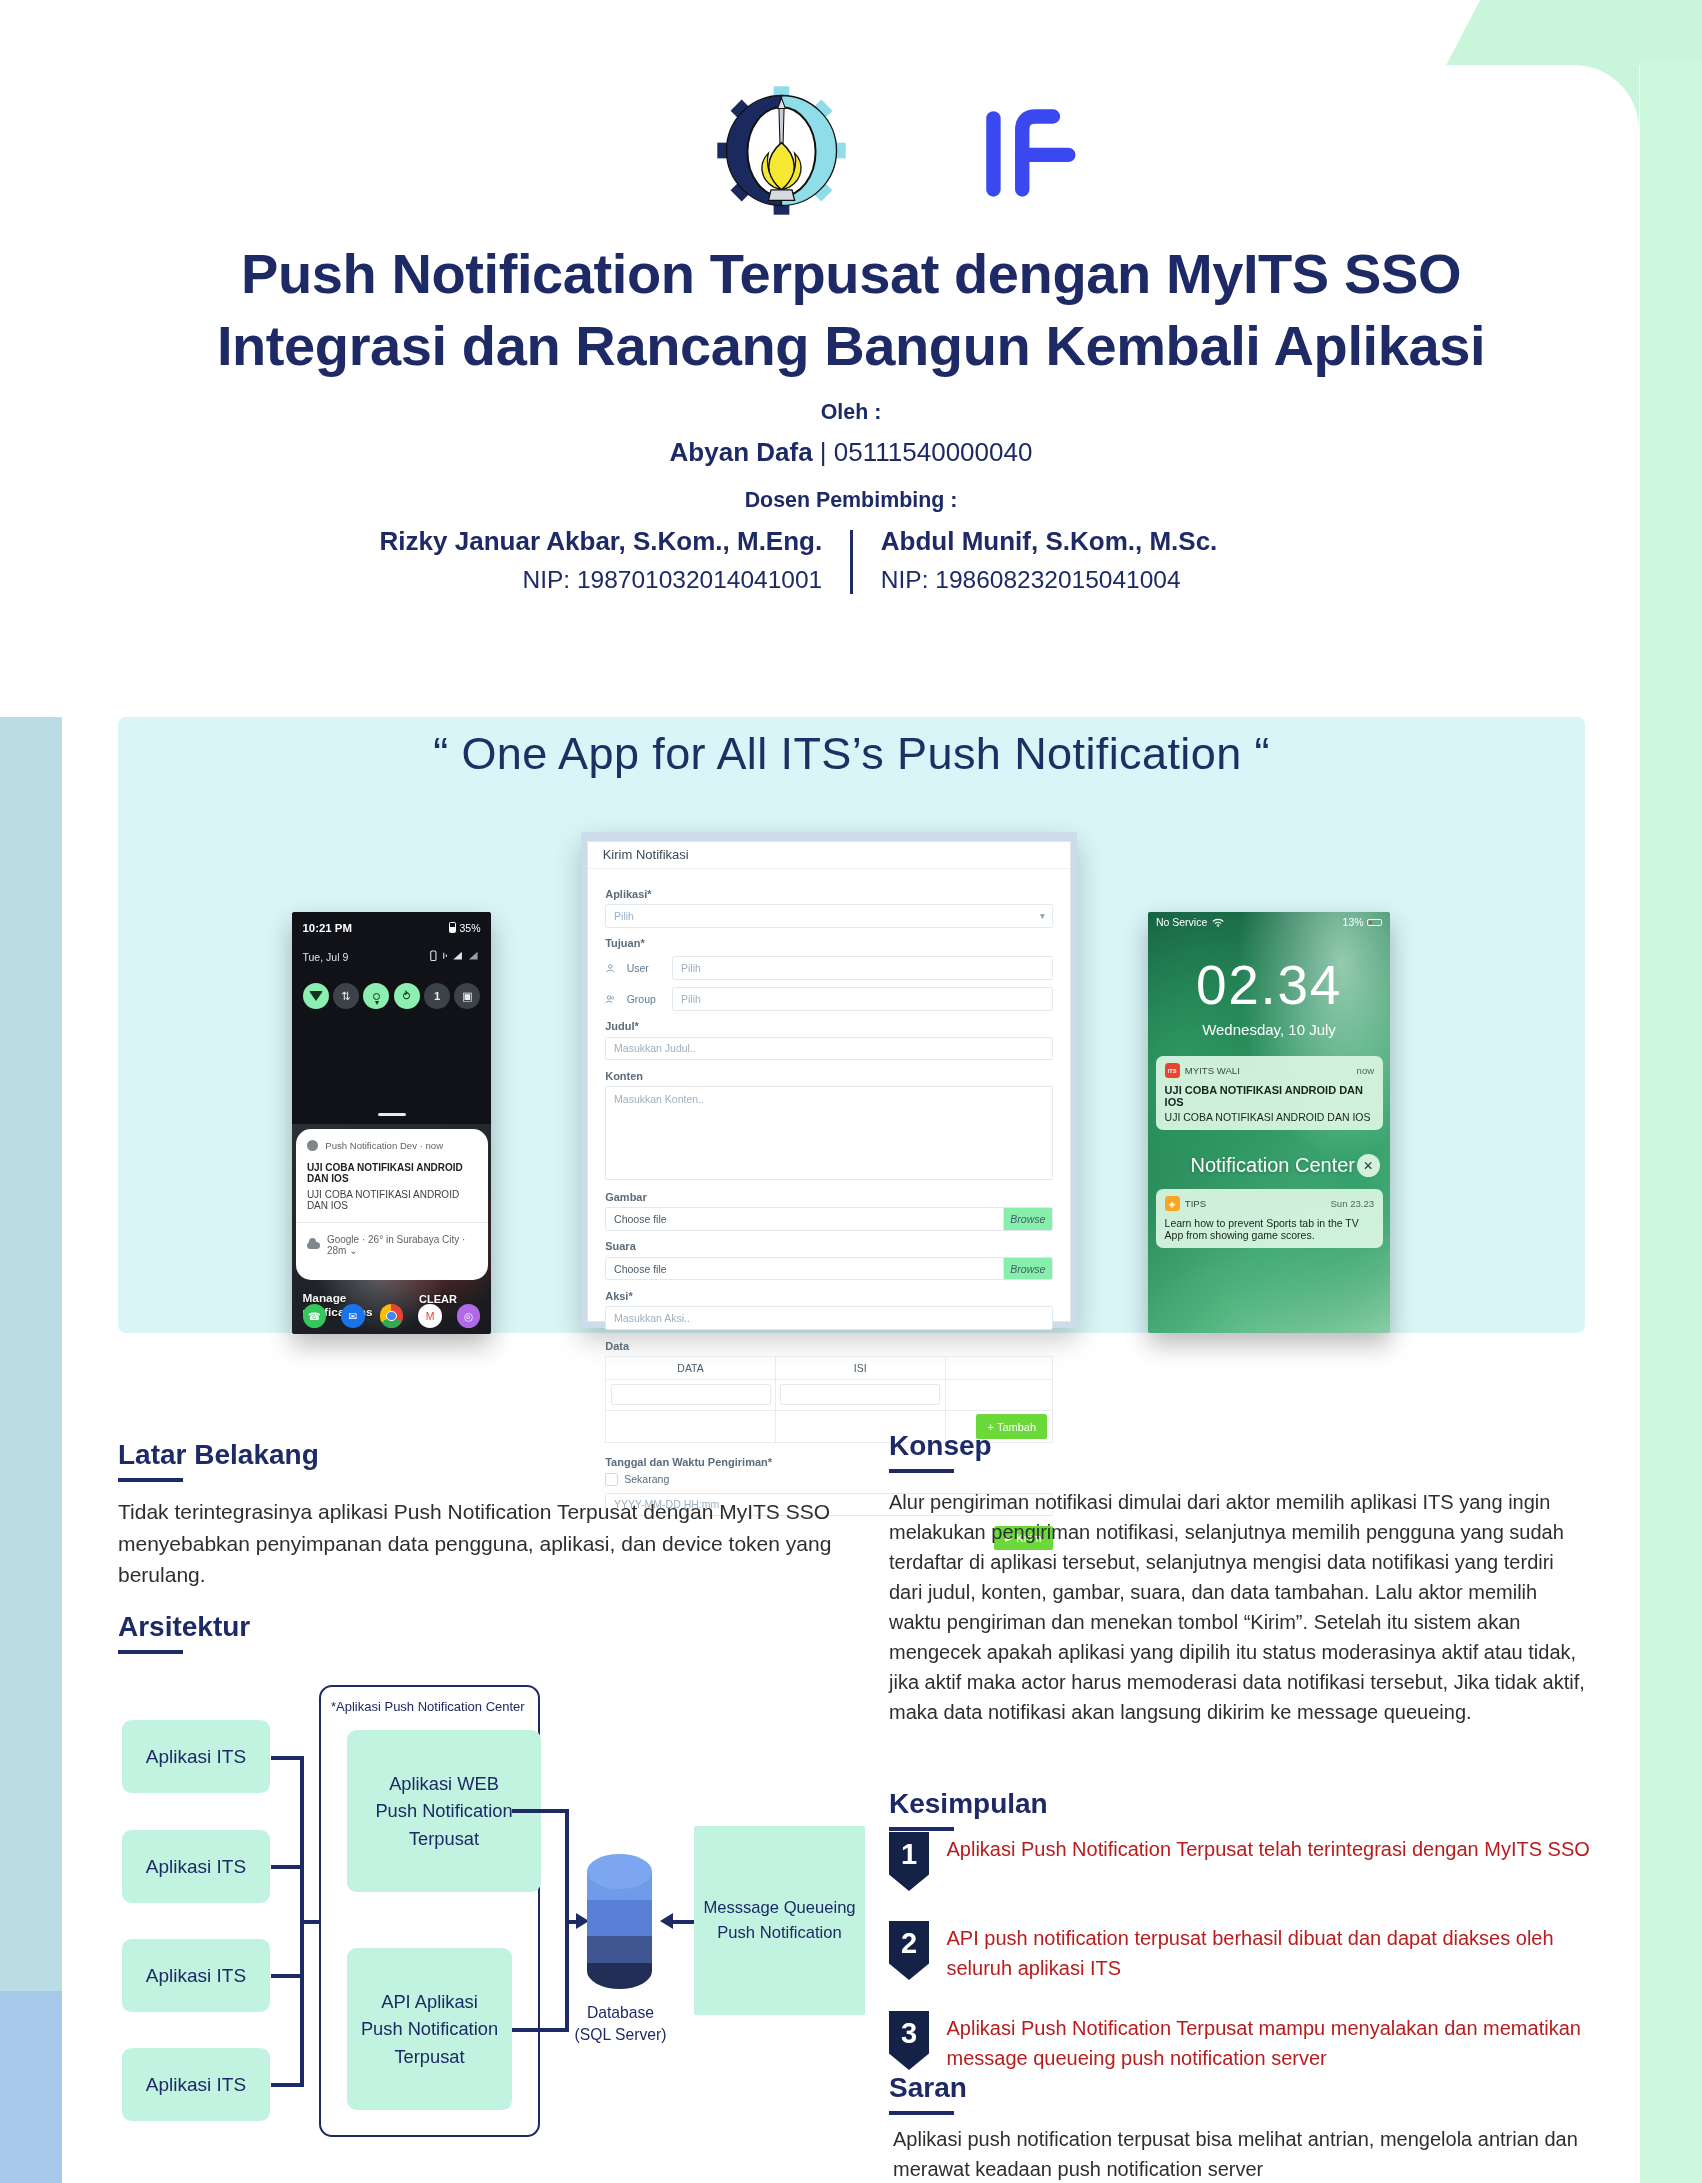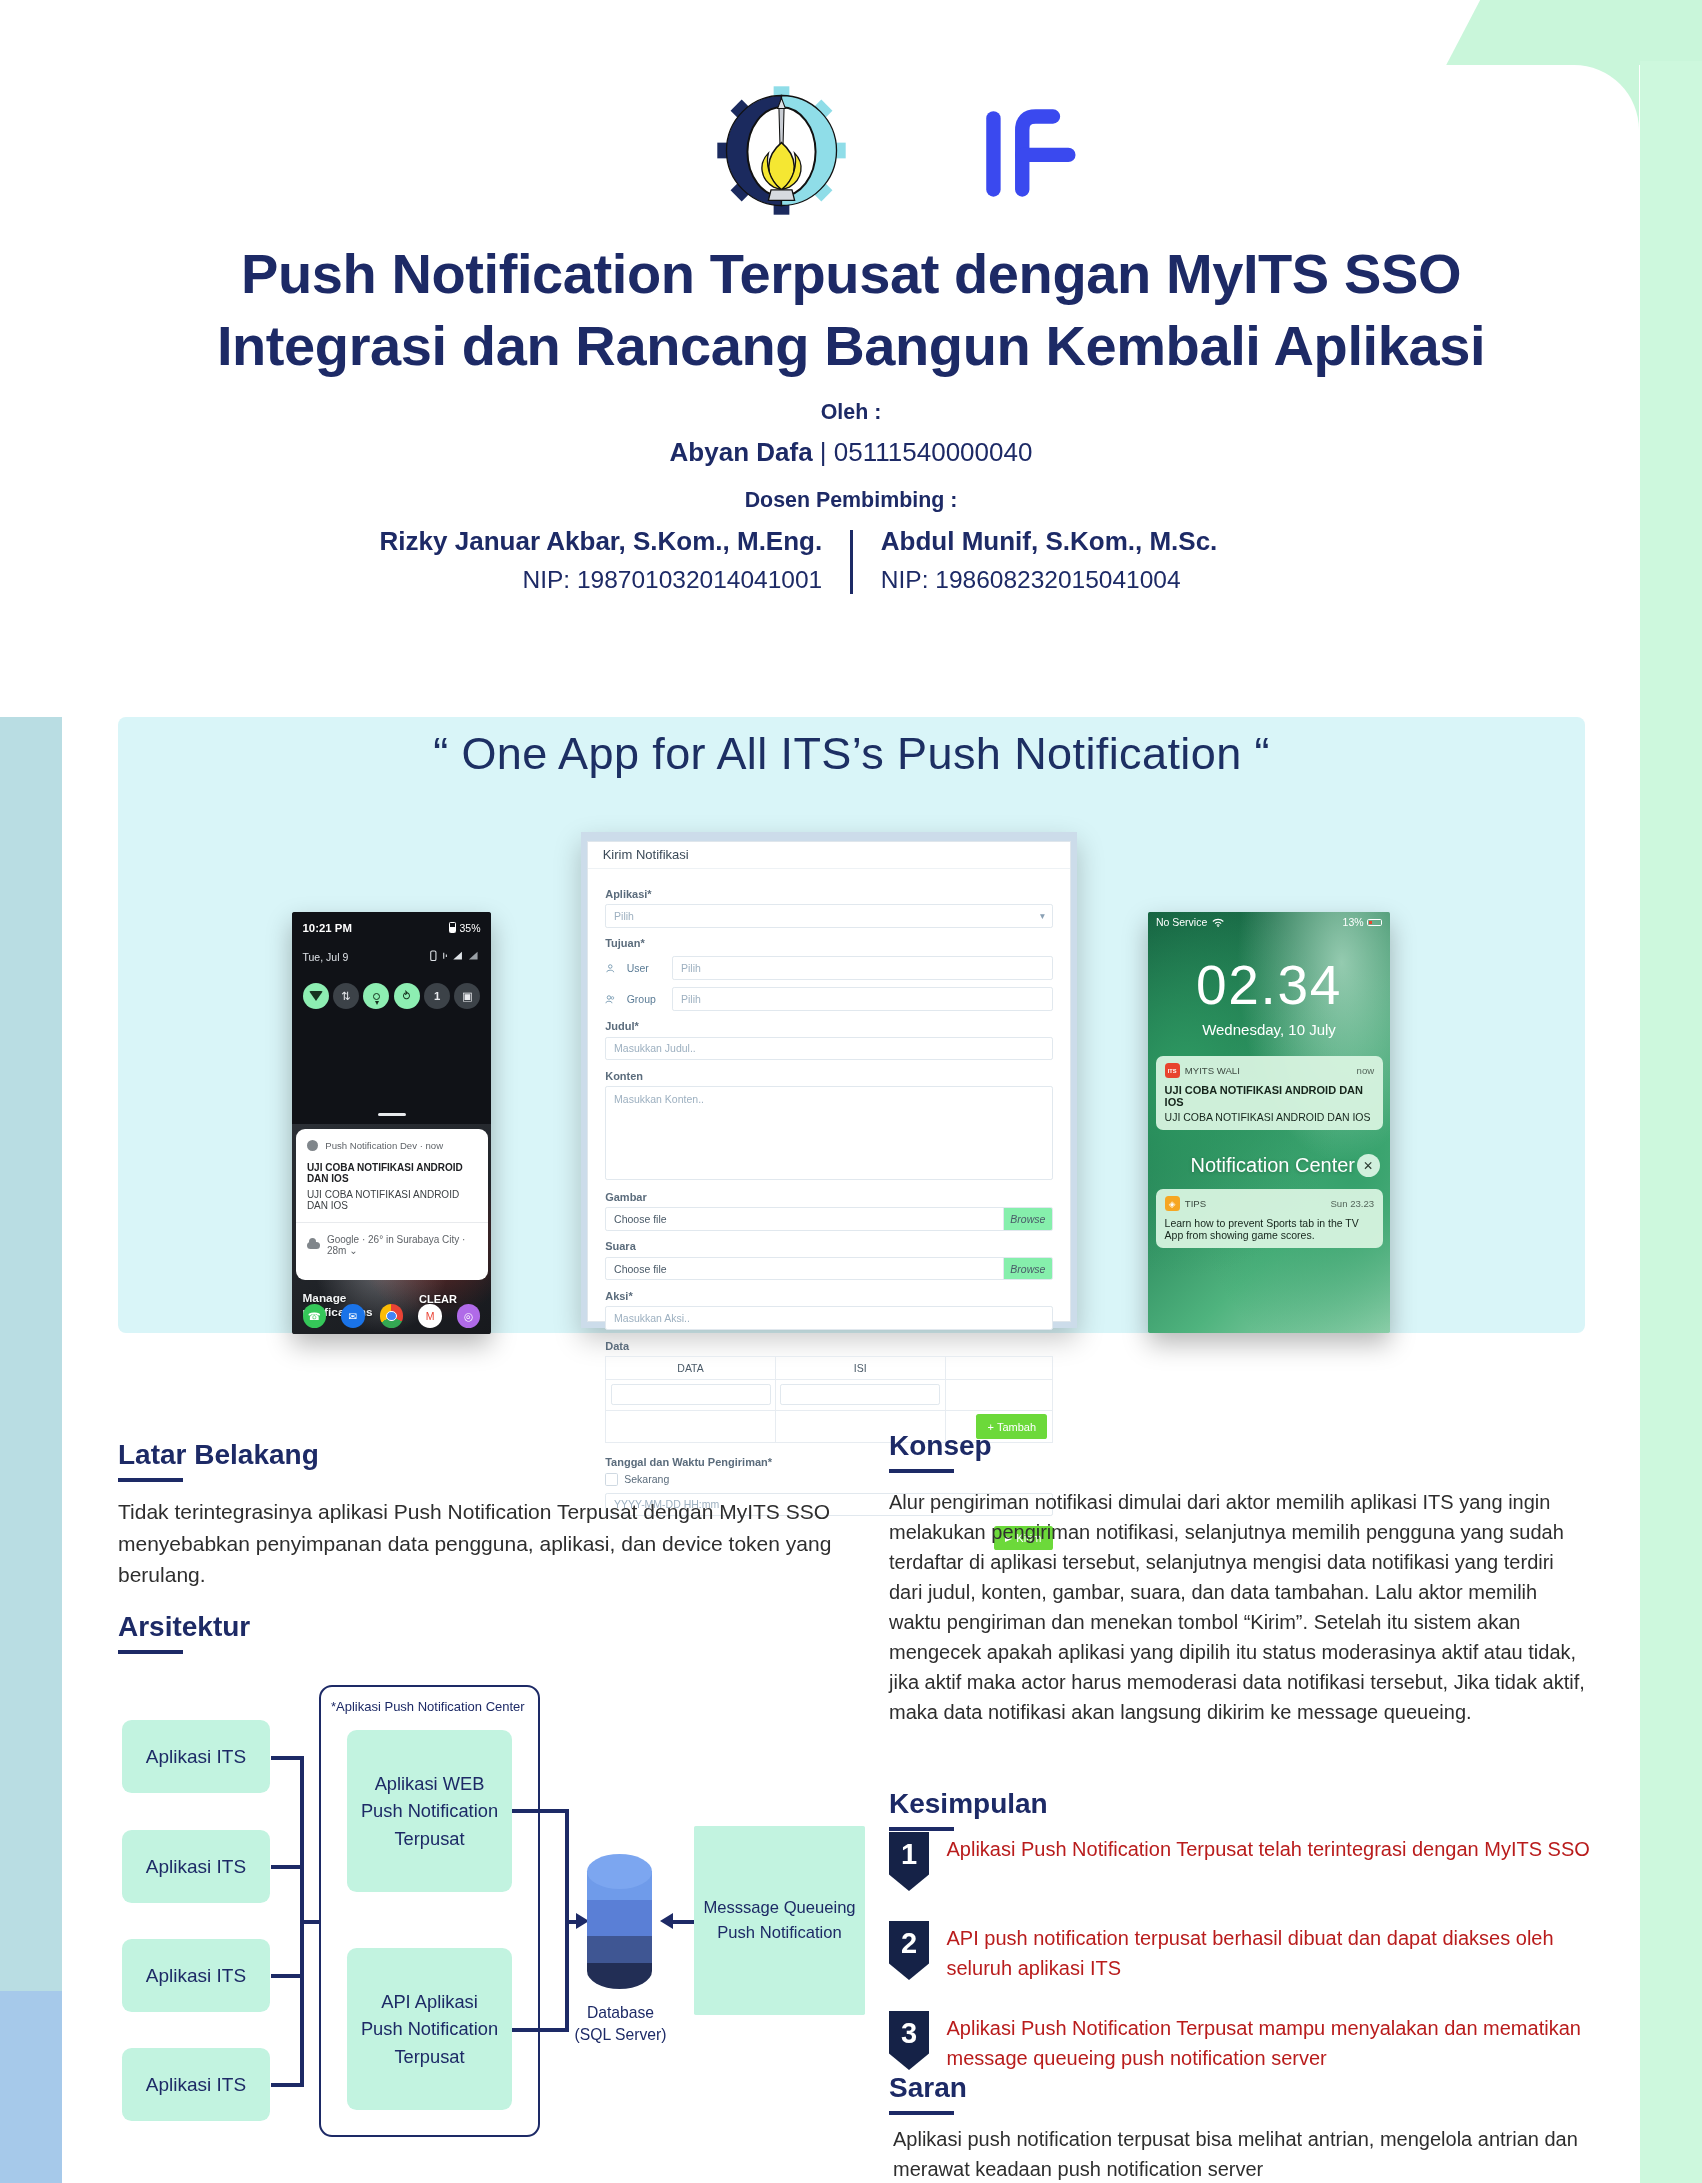--- a/index.html
+++ b/index.html
@@ -55,21 +55,21 @@
   .a-batt .bico{width:7px;height:11.4px;border:0.9px solid #fff;border-radius:1.3px;background:linear-gradient(#101217 0 40%,#fff 40%);}
   .a-row2{display:flex;justify-content:space-between;align-items:center;color:#dfe3e8;font-size:10.5px;margin-top:16.6px;}
   .a-togglerow{display:flex;justify-content:space-between;margin-top:19.6px;}
   .tg{width:26px;height:26px;border-radius:50%;display:flex;align-items:center;justify-content:center;
       font-size:11.4px;color:#e8eaed;background:#3c4248;}
   .tg.on{background:#8deeb2;color:#16331f;}
   .tg .wedge{width:0;height:0;border-left:7px solid transparent;border-right:7px solid transparent;border-top:10.5px solid #16331f;border-radius:1.7px;}
   .tg .pin{width:7px;height:7px;border:1.7px solid #16331f;border-radius:50%;position:relative;}
   .tg .pin:after{content:"";position:absolute;left:0.9px;top:7px;border-left:2.6px solid transparent;border-right:2.6px solid transparent;border-top:4.4px solid #16331f;}
   .a-handle{position:absolute;left:50%;bottom:7.9px;width:28px;height:3.1px;border-radius:1.7px;background:#e8eaed;transform:translateX(-50%);}
-  .a-card{position:absolute;left:3.5px;top:217px;width:192px;height:151px;background:#fff;border-radius:9px;padding:10.5px 11.4px;}
+  .a-card{position:absolute;left:3.5px;top:217px;width:192px;height:151px;background:#fff;border-radius:15px;padding:10.5px 11.4px;}
   .a-nrow{display:flex;align-items:center;gap:7px;color:#5f6368;font-size:9.6px;}
   .a-nrow .dot{width:11.4px;height:11.4px;border-radius:50%;background:#80868b;}
   .a-ntitle{font-size:10px;font-weight:bold;color:#202124;margin-top:11.4px;}
   .a-nbody{font-size:10px;color:#3c4043;margin-top:4.4px;}
   .a-div{height:0.9px;background:#e8eaed;margin:11.4px -11.4px 0 -11.4px;}
   .a-wrow{display:flex;align-items:center;gap:7px;color:#5f6368;font-size:10px;margin-top:11.4px;}
   .cloud{width:15px;height:7px;background:#80868b;border-radius:4.4px;position:relative;}
   .cloud:before{content:"";position:absolute;left:2.6px;top:-3.9px;width:7px;height:7px;background:#80868b;border-radius:50%;}
   .a-bottomrow{position:absolute;left:10.5px;right:10.5px;top:379px;display:flex;justify-content:space-between;align-items:center;}
   .a-manage{color:#f1f3f4;font-size:11.8px;font-weight:600;text-shadow:0 0.9px 2.6px rgba(0,0,0,.6);}
@@ -165,21 +165,21 @@
     display:flex;align-items:flex-start;justify-content:center;}
   .shield span{color:#fff;font-size:29px;font-weight:bold;margin-top:6.1px;}
   .kes-txt{font-size:20px;color:#b91c1c;line-height:1.5;padding-top:1.7px;}
 
   
   .mint-box{background:#c2f3e0;border-radius:9.6px;display:flex;align-items:center;justify-content:center;
     color:#1d2a66;text-align:center;}
   .its-box{left:122px;width:148px;height:73px;font-size:19px;}
   .apnc{left:319px;top:1685px;width:221px;height:452px;border:2.6px solid #1d2a66;border-radius:13px;background:#fff;}
   .apnc-label{left:331px;top:1699px;font-size:13px;color:#1d2a66;}
-  .web-box{left:347px;top:1730px;width:165px;height:162px;font-size:18.3px;line-height:1.5;}
+  .web-box{left:347px;top:1730px;width:194px;height:162px;font-size:18.3px;line-height:1.5;}
   .api-box{left:347px;top:1948px;width:165px;height:162px;font-size:18.3px;line-height:1.5;}
   .hline,.vline{background:#1d2a66;}
   .arrow-d{width:0;height:0;border-left:8.7px solid transparent;border-right:8.7px solid transparent;border-top:13px solid #1d2a66;}
   .arrow-r{width:0;height:0;border-top:8.7px solid transparent;border-bottom:8.7px solid transparent;border-left:13px solid #1d2a66;}
   .arrow-l{width:0;height:0;border-top:8.7px solid transparent;border-bottom:8.7px solid transparent;border-right:13px solid #1d2a66;}
   .cyl-top{left:587px;top:1854px;width:65px;height:35px;border-radius:50%;background:#7ca6f0;z-index:3;}
   .cyl-body{left:587px;top:1871px;width:65px;height:118px;border-radius:0 0 33px 33px / 0 0 18.3px 18.3px;
     background:linear-gradient(#6f9bea 0 25%,#5a7fd6 25% 55%,#3f5693 55% 78%,#222e55 78% 100%);z-index:2;}
   .db-label{left:555px;top:2002px;width:131px;text-align:center;font-size:15.7px;color:#1d2a66;line-height:1.4;}
   .mq-box{left:694px;top:1826px;width:171px;height:189px;border-radius:1.7px;font-size:16.6px;line-height:1.5;}

